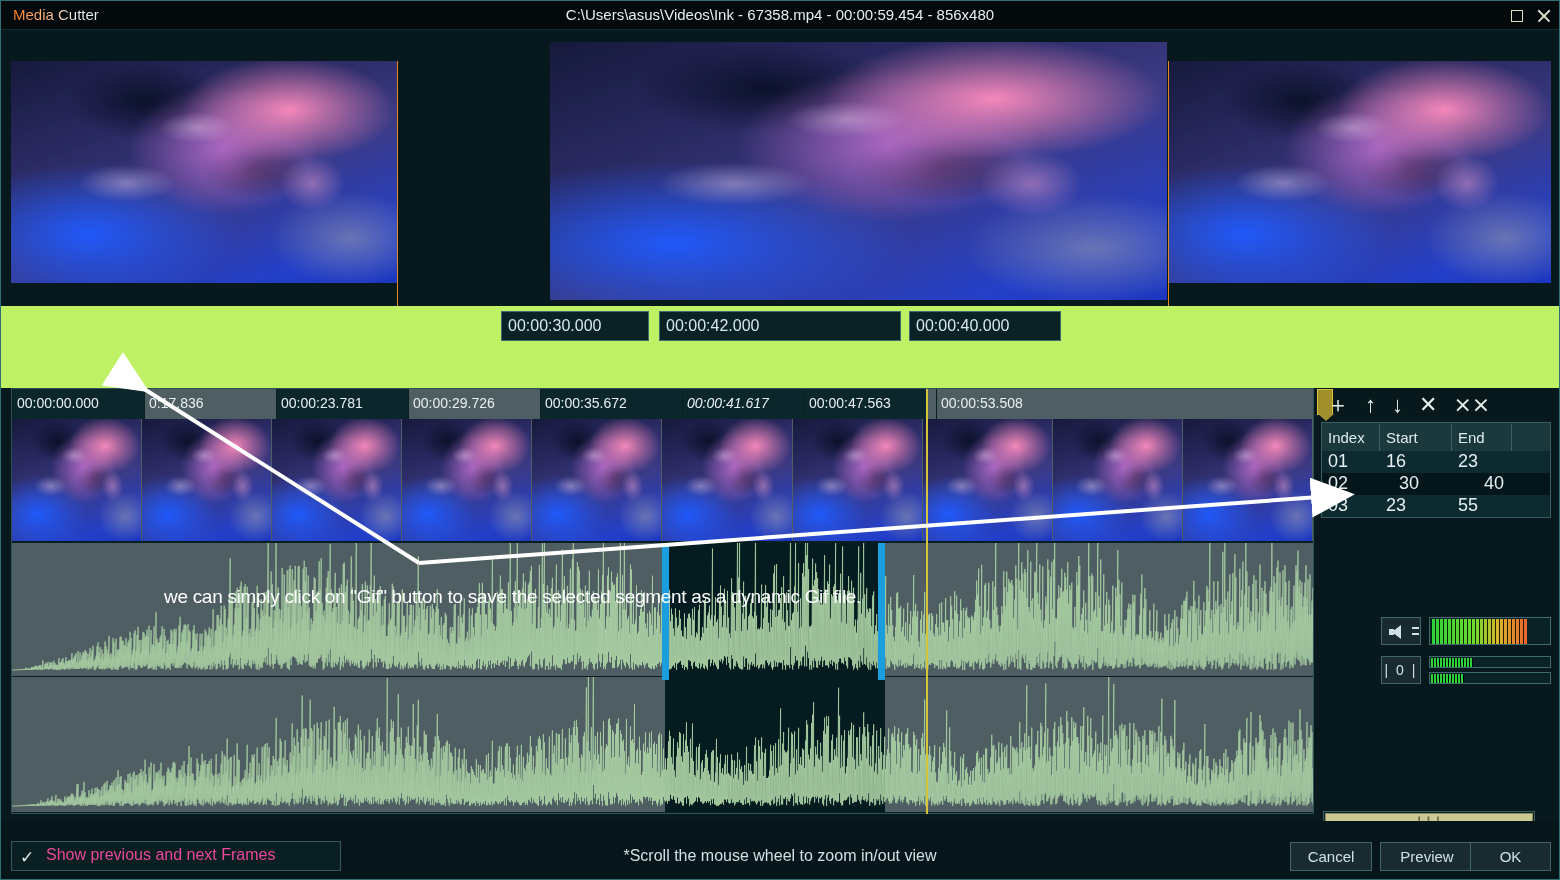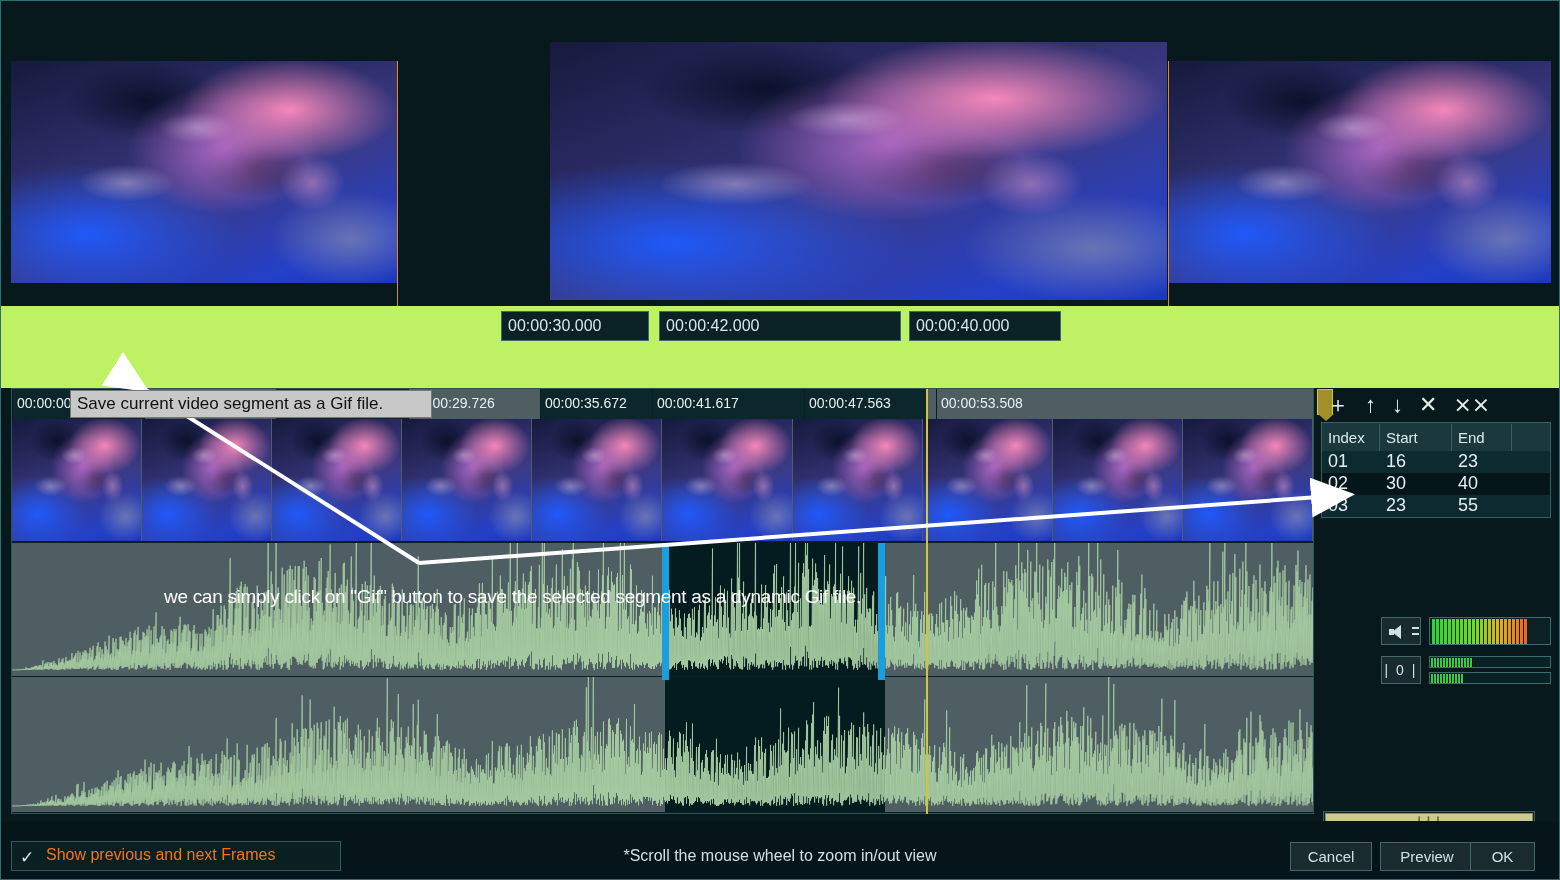--- a/index.html
+++ b/index.html
@@ -157,55 +157,63 @@
   
   .rpanel{ position:absolute; left:1318px; top:387px; width:232px; height:426px; }
   .rtools{ position:absolute; left:0; top:0; width:100%; height:34px; display:flex; align-items:center; gap:16px; padding-left:8px; }
   .ricon{ color:#e6eee9; font-size:22px; line-height:22px; }
   .tbl{ position:absolute; left:2px; top:34px; width:230px; border:1px solid #3a5f63; }
   .thead{ display:flex; height:28px; background:#1b383c; font-size:15px;align-items:center; }
   .thead div{ line-height:27px; padding-left:6px; border-right:1px solid #3a5f63; color:#dceaed; }
   .trow{ display:flex; height:22px; font-size:18px; }
   .trow div{ line-height:21px; padding-left:6px; color:#e4eef0; }
   .trow.alt{ background:#0c2a2f; }
-  .trow.sel{ background:#04161a; }
+  .trow.sel{ background:#04161a;gap:13px; }
   .c-idx{ width:58px; } .c-st{ width:72px; } .c-en{ width:60px; }
 
   .hscroll{ position:absolute; left:1322px; top:810px; width:212px; height:18px; background:#0a2226; border:1px solid #3a5f63; }
   .hscroll .thumbh{ position:absolute; left:1px; top:1px; width:208px; height:14px; background:#ccca92; border:1px solid #8e8c5f; text-align:center; font-size:10px; color:#6b6a45; line-height:13px; letter-spacing:1px; }
 
   
   .footer{ position:absolute; left:0; bottom:0; width:100%; height:58px; background:#05151a; }
   .chk{ position:absolute; left:10px; top:840px; width:330px; height:30px; border:1px solid #35585c; background:#0a1f22; }
   .chk .mark{ position:absolute; left:8px; top:5px; font-size:17px; color:#dbe7ea; }
-  .chk .lbl{ position:absolute; left:34px; top:4px; font-size:16px; color:#f97316; }
+  .chk .lbl{ position:absolute; left:34px; top:4px; font-size:16px; color:#ec4899; }
   .hint{ position:absolute; left:0; top:846px; width:100%; text-align:center; font-size:16px; color:#cfe0e4; }
   .fbtn{ position:absolute; top:841px; height:29px; line-height:27px; background:#1a2b30; border:1px solid #41666b; color:#cfe1e5; font-size:15px; text-align:center; }
   .f-cancel{ left:1289px; width:82px; }
   .f-prev{ left:1379px; width:94px; }
-  .f-ok{ left:1469px; width:65px; }
+  .f-ok{ left:1469px; width:81px; }
 
   
   .tooltip{
     position:absolute; left:69px; top:389px; width:362px; height:28px;
     background:#c8c8c8; border:1px solid #777; color:#111;
     font-size:17px; line-height:26px; padding-left:6px;
   }
   .anno-text{
     position:absolute; left:163px; top:585px; width:900px;
     font-size:19px; color:#ffffff; font-family:"Liberation Sans", sans-serif;
     letter-spacing:-0.3px; white-space:nowrap;
   }
   svg.overlay{ position:absolute; left:0; top:0; width:1560px; height:880px; pointer-events:none; }
 </style>
 </head>
 <body>
 
 <div class="app">
 
+  <div class="titlebar">
+    <div class="title-left">Media Cutter</div>
+    <div class="title-center">C:\Users\asus\Videos\Ink - 67358.mp4 - 00:00:59.454 - 856x480</div>
+    <div class="title-btns">
+      <div class="tb-max"></div>
+      <div class="tb-close"></div>
+    </div>
+  </div>
 
   <div class="preview-row">
     <div class="pv pv-prev">
         <div class="smoke"></div>
       </div>
     <div class="pv pv-main">
         <div class="smoke"></div>
       </div>
     <div class="pv pv-next">
         <div class="smoke"></div>
@@ -258,21 +266,21 @@
     <div class="ruler">
       <div class="rseg-dark" style="left:0px;width:132px"></div>
       <div class="rseg-dark" style="left:264px;width:132px"></div>
       <div class="rseg-dark" style="left:528px;width:132px"></div>
       <div class="rseg-dark" style="left:650px;width:264px"></div>
       <div class="rtick" style="left:0px;">00:00:00.000</div>
       <div class="rtick" style="left:132px;">0:17.836</div>
       <div class="rtick" style="left:264px;">00:00:23.781</div>
       <div class="rtick" style="left:396px;">00:00:29.726</div>
       <div class="rtick" style="left:528px;">00:00:35.672</div>
-      <div class="rtick" style="left:640px;">00:00:41.617</div>
+      <div class="rtick" style="left:670px;font-style:italic;">00:00:41.617</div>
       <div class="rtick" style="left:792px;">00:00:47.563</div>
       <div class="rtick" style="left:924px;text-align:center;">00:00:53.508</div>
     </div>
 
     <div class="thumbs">
       <div class="thumb">
           <div class="smoke"></div>
         </div>
       <div class="thumb">
           <div class="smoke"></div>
@@ -370,16 +378,15 @@
 
   <svg class="overlay">
     <defs>
       <marker id="ah" markerWidth="12" markerHeight="12" refX="2" refY="5" orient="auto">
         <polygon points="0,0 11,5 0,10" fill="#ffffff"></polygon>
       </marker>
     </defs>
     <path d="M118,372 L418,562" stroke="#ffffff" stroke-width="4" fill="none" marker-start="url(#ah)"></path>
     <path d="M418,562 L1318,496" stroke="#ffffff" stroke-width="4" fill="none" marker-end="url(#ah)"></path>
   </svg>
-  <div class="tooltip">Save current video segment as a Gif file.</div>
   <div class="anno-text">we can simply click on "Gif" button to save the selected segment as a dynamic Gif file.</div>
 
 </div>
 
 </body></html>

